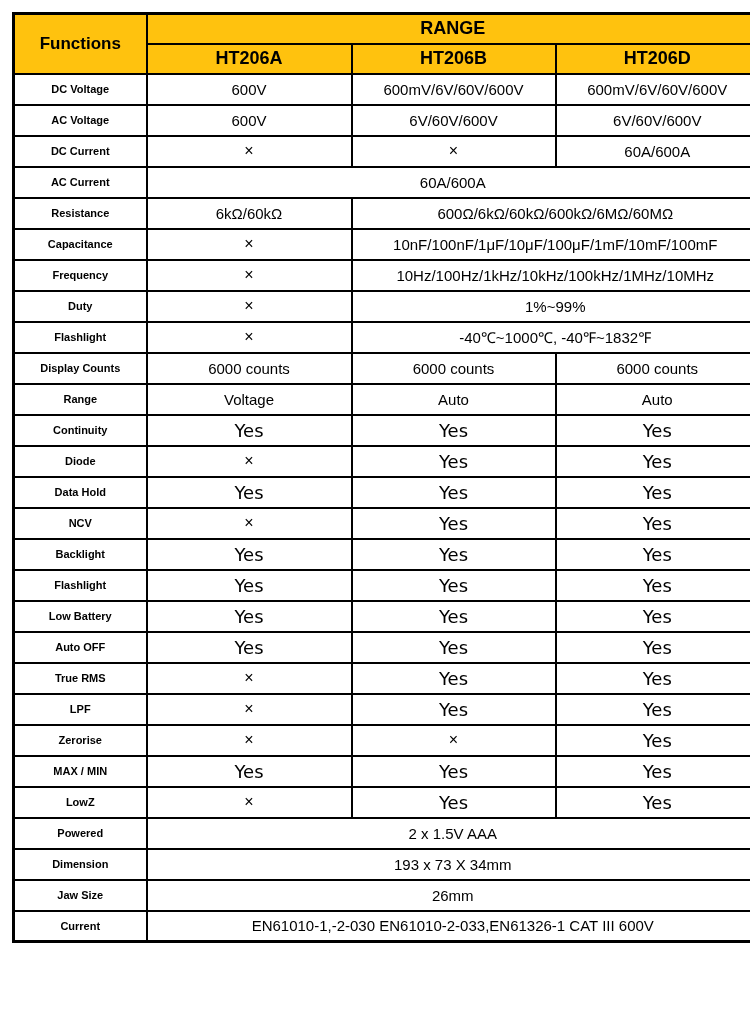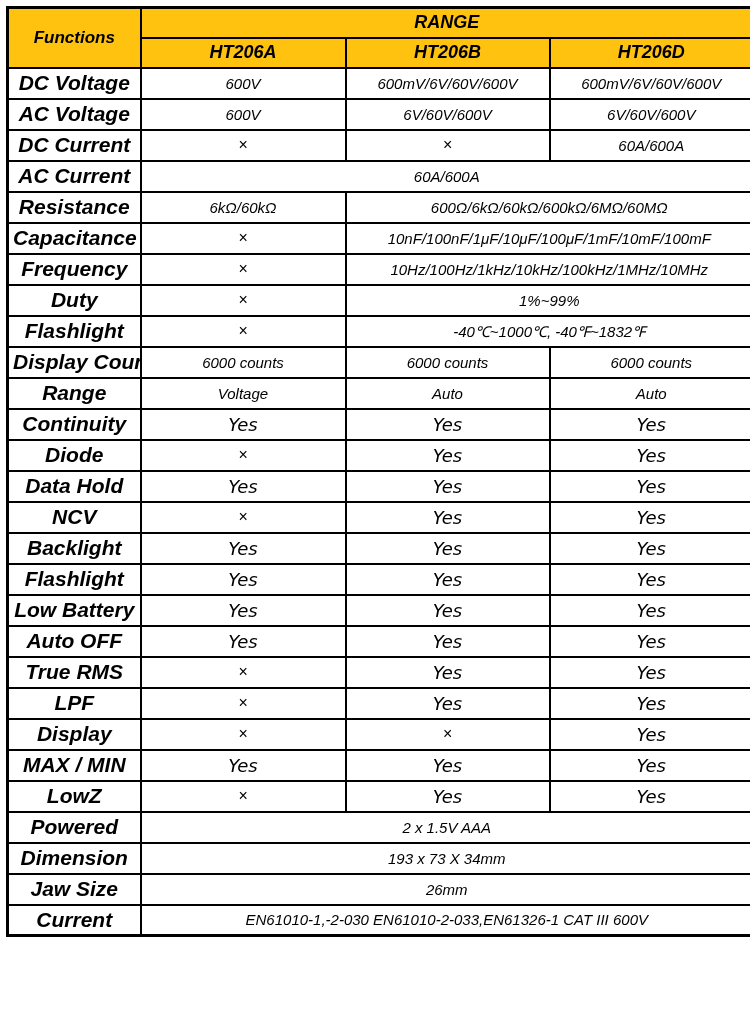--- a/index.html
+++ b/index.html
@@ -6,22 +6,21 @@
     margin: 0;
     padding: 0;
     background: #ffffff;
     font-family: "Liberation Sans", sans-serif;
     color: #000;
   }
   .page {
     width: 750px;
     height: 1016px;
     box-sizing: border-box;
-    padding: 6px;
-    font-style: italic;
+    padding: 12px;
   }
   table.spec {
     width: 746px;
     border-collapse: collapse;
     table-layout: fixed;
     border: 3px solid #000;
   }
   table.spec th,
   table.spec td {
     border: 2px solid #000;
@@ -40,21 +39,21 @@
   }
   thead th.functions {
     font-size: 17px;
   }
   tbody td {
     height: 31px;
     background: #ffffff;
   }
   td.label {
     font-weight: bold;
-    font-size: 21px;
+    font-size: 11px;
   }
   td.cell.text {
     font-size: 15px;
     font-weight: normal;
   }
   td.cell.yes {
     font-size: 18px;
     font-weight: normal;
     font-family: "DejaVu Sans", "Liberation Sans", sans-serif;
   }
@@ -199,21 +198,21 @@
           <td class="cell yes">Yes</td>
           <td class="cell yes">Yes</td>
         </tr>
         <tr>
           <td class="label">LPF</td>
           <td class="cell no">×</td>
           <td class="cell yes">Yes</td>
           <td class="cell yes">Yes</td>
         </tr>
         <tr>
-          <td class="label">Display</td>
+          <td class="label">Zerorise</td>
           <td class="cell no">×</td>
           <td class="cell no">×</td>
           <td class="cell yes">Yes</td>
         </tr>
         <tr>
           <td class="label">MAX / MIN</td>
           <td class="cell yes">Yes</td>
           <td class="cell yes">Yes</td>
           <td class="cell yes">Yes</td>
         </tr>

